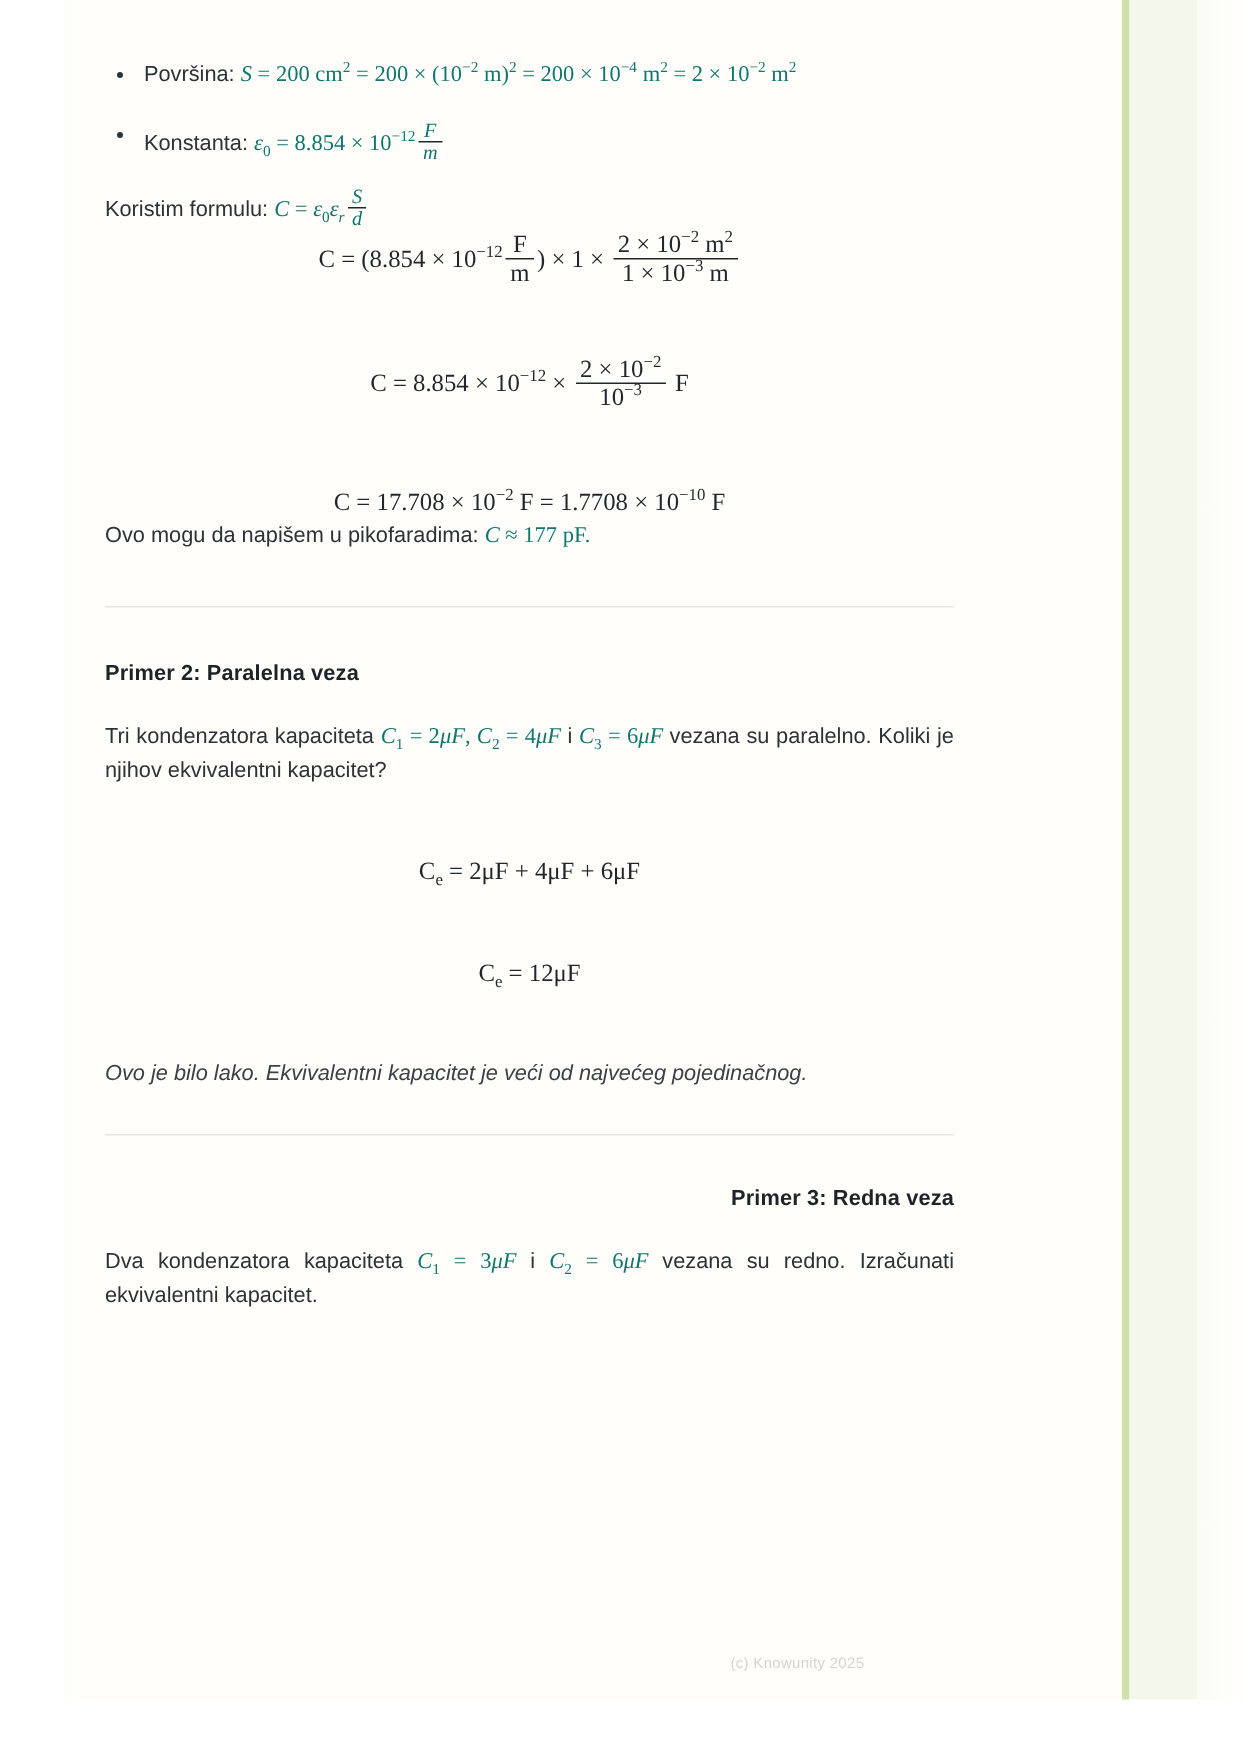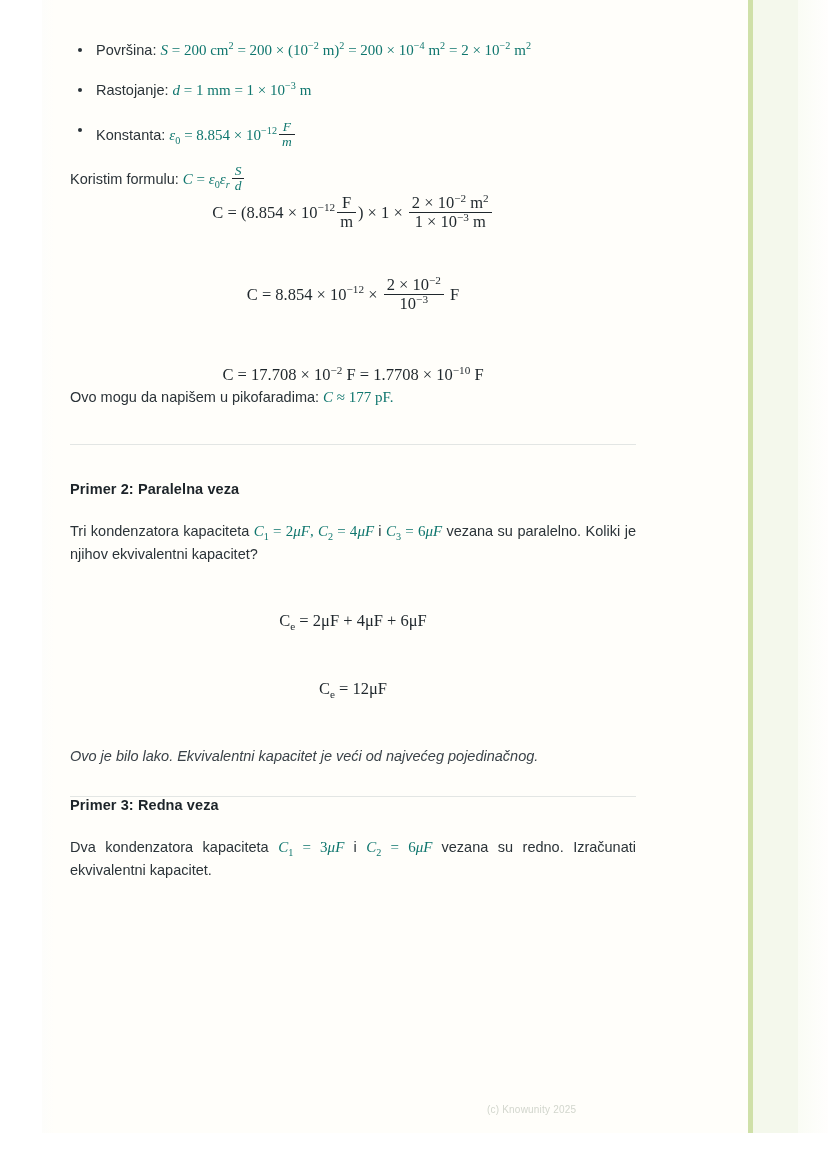--- a/index.html
+++ b/index.html
@@ -201,26 +201,20 @@
 
     <ul class="bullets" style="margin-top:40px;">
 
       <li>
         <span>Površina:</span>
         <span class="math">
           <span class="var">S</span> = 200 <span class="up">cm</span><sup>2</sup> = 200 × (10<sup>−2</sup> <span class="up">m</span>)<sup>2</sup> = 200 × 10<sup>−4</sup> <span class="up">m</span><sup>2</sup> = 2 × 10<sup>−2</sup> <span class="up">m</span><sup>2</sup>
         </span>
       </li>
 
-      <li>
-        <span>Rastojanje:</span>
-        <span class="math">
-          <span class="var">d</span> = 1 <span class="up">mm</span> = 1 × 10<sup>−3</sup> <span class="up">m</span>
-        </span>
-      </li>
 
       <li style="margin-bottom:14px;">
         <span>Konstanta:</span>
         <span class="math">
           <span class="var">ε</span><sub>0</sub> = 8.854 × 10<sup>−12</sup><span class="frac small"><span class="num var">F</span><span class="den var">m</span></span>
         </span>
       </li>
 
     </ul>
 
@@ -279,21 +273,21 @@
     </div>
 
     <div class="eq-block" style="margin-top:48px;">
       <span class="var">C</span><sub><span class="var">e</span></sub> = 12<span class="var">μF</span>
     </div>
 
     <p class="note-italic" style="margin-top:46px;">Ovo je bilo lako. Ekvivalentni kapacitet je veći od najvećeg pojedinačnog.</p>
 
     <hr class="rule" style="margin-top:28px;">
 
-    <h3 class="section-head" style="">Primer 3: Redna veza</h3>
+    <h3 class="section-head" style="margin-top:34px;text-align:right;">Primer 3: Redna veza</h3>
 
     <p class="para justify" style="margin-top:22px;">
       <span>Dva kondenzatora kapaciteta</span>
       <span class="math">
         <span class="var">C</span><sub>1</sub> = 3<span class="var">μF</span>
       </span>
       <span>i</span>
       <span class="math">
         <span class="var">C</span><sub>2</sub> = 6<span class="var">μF</span>
       </span>

